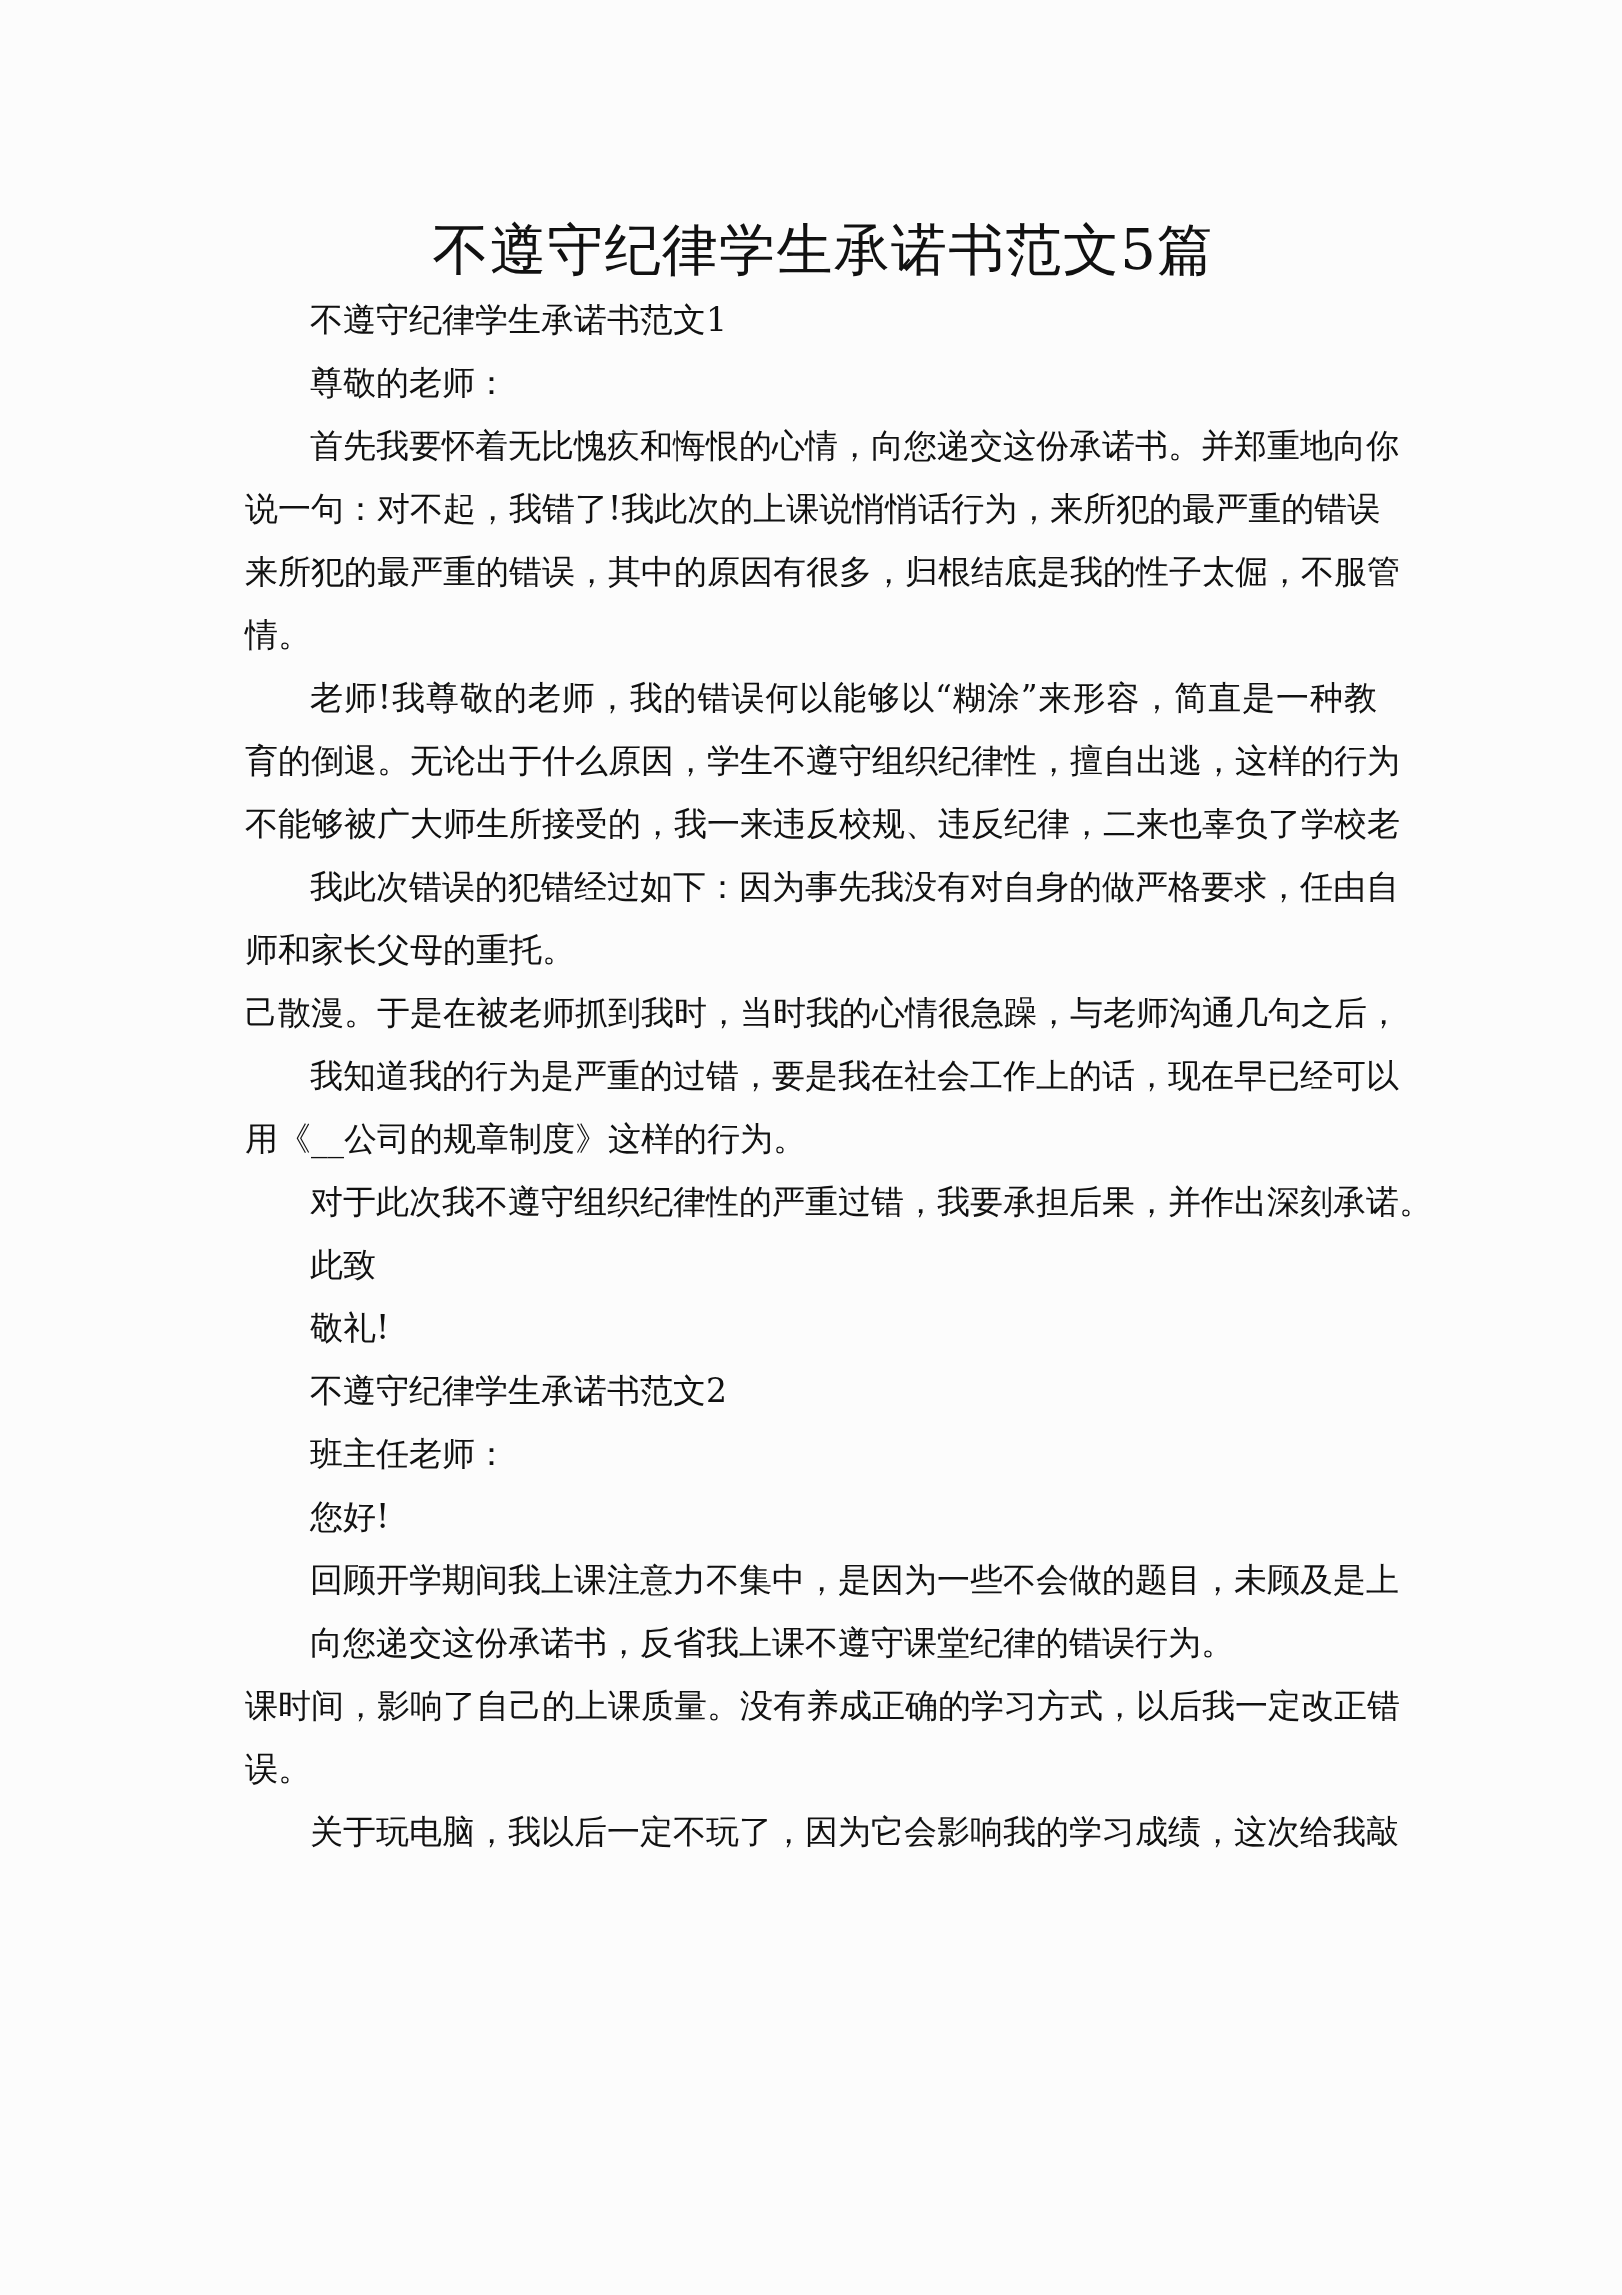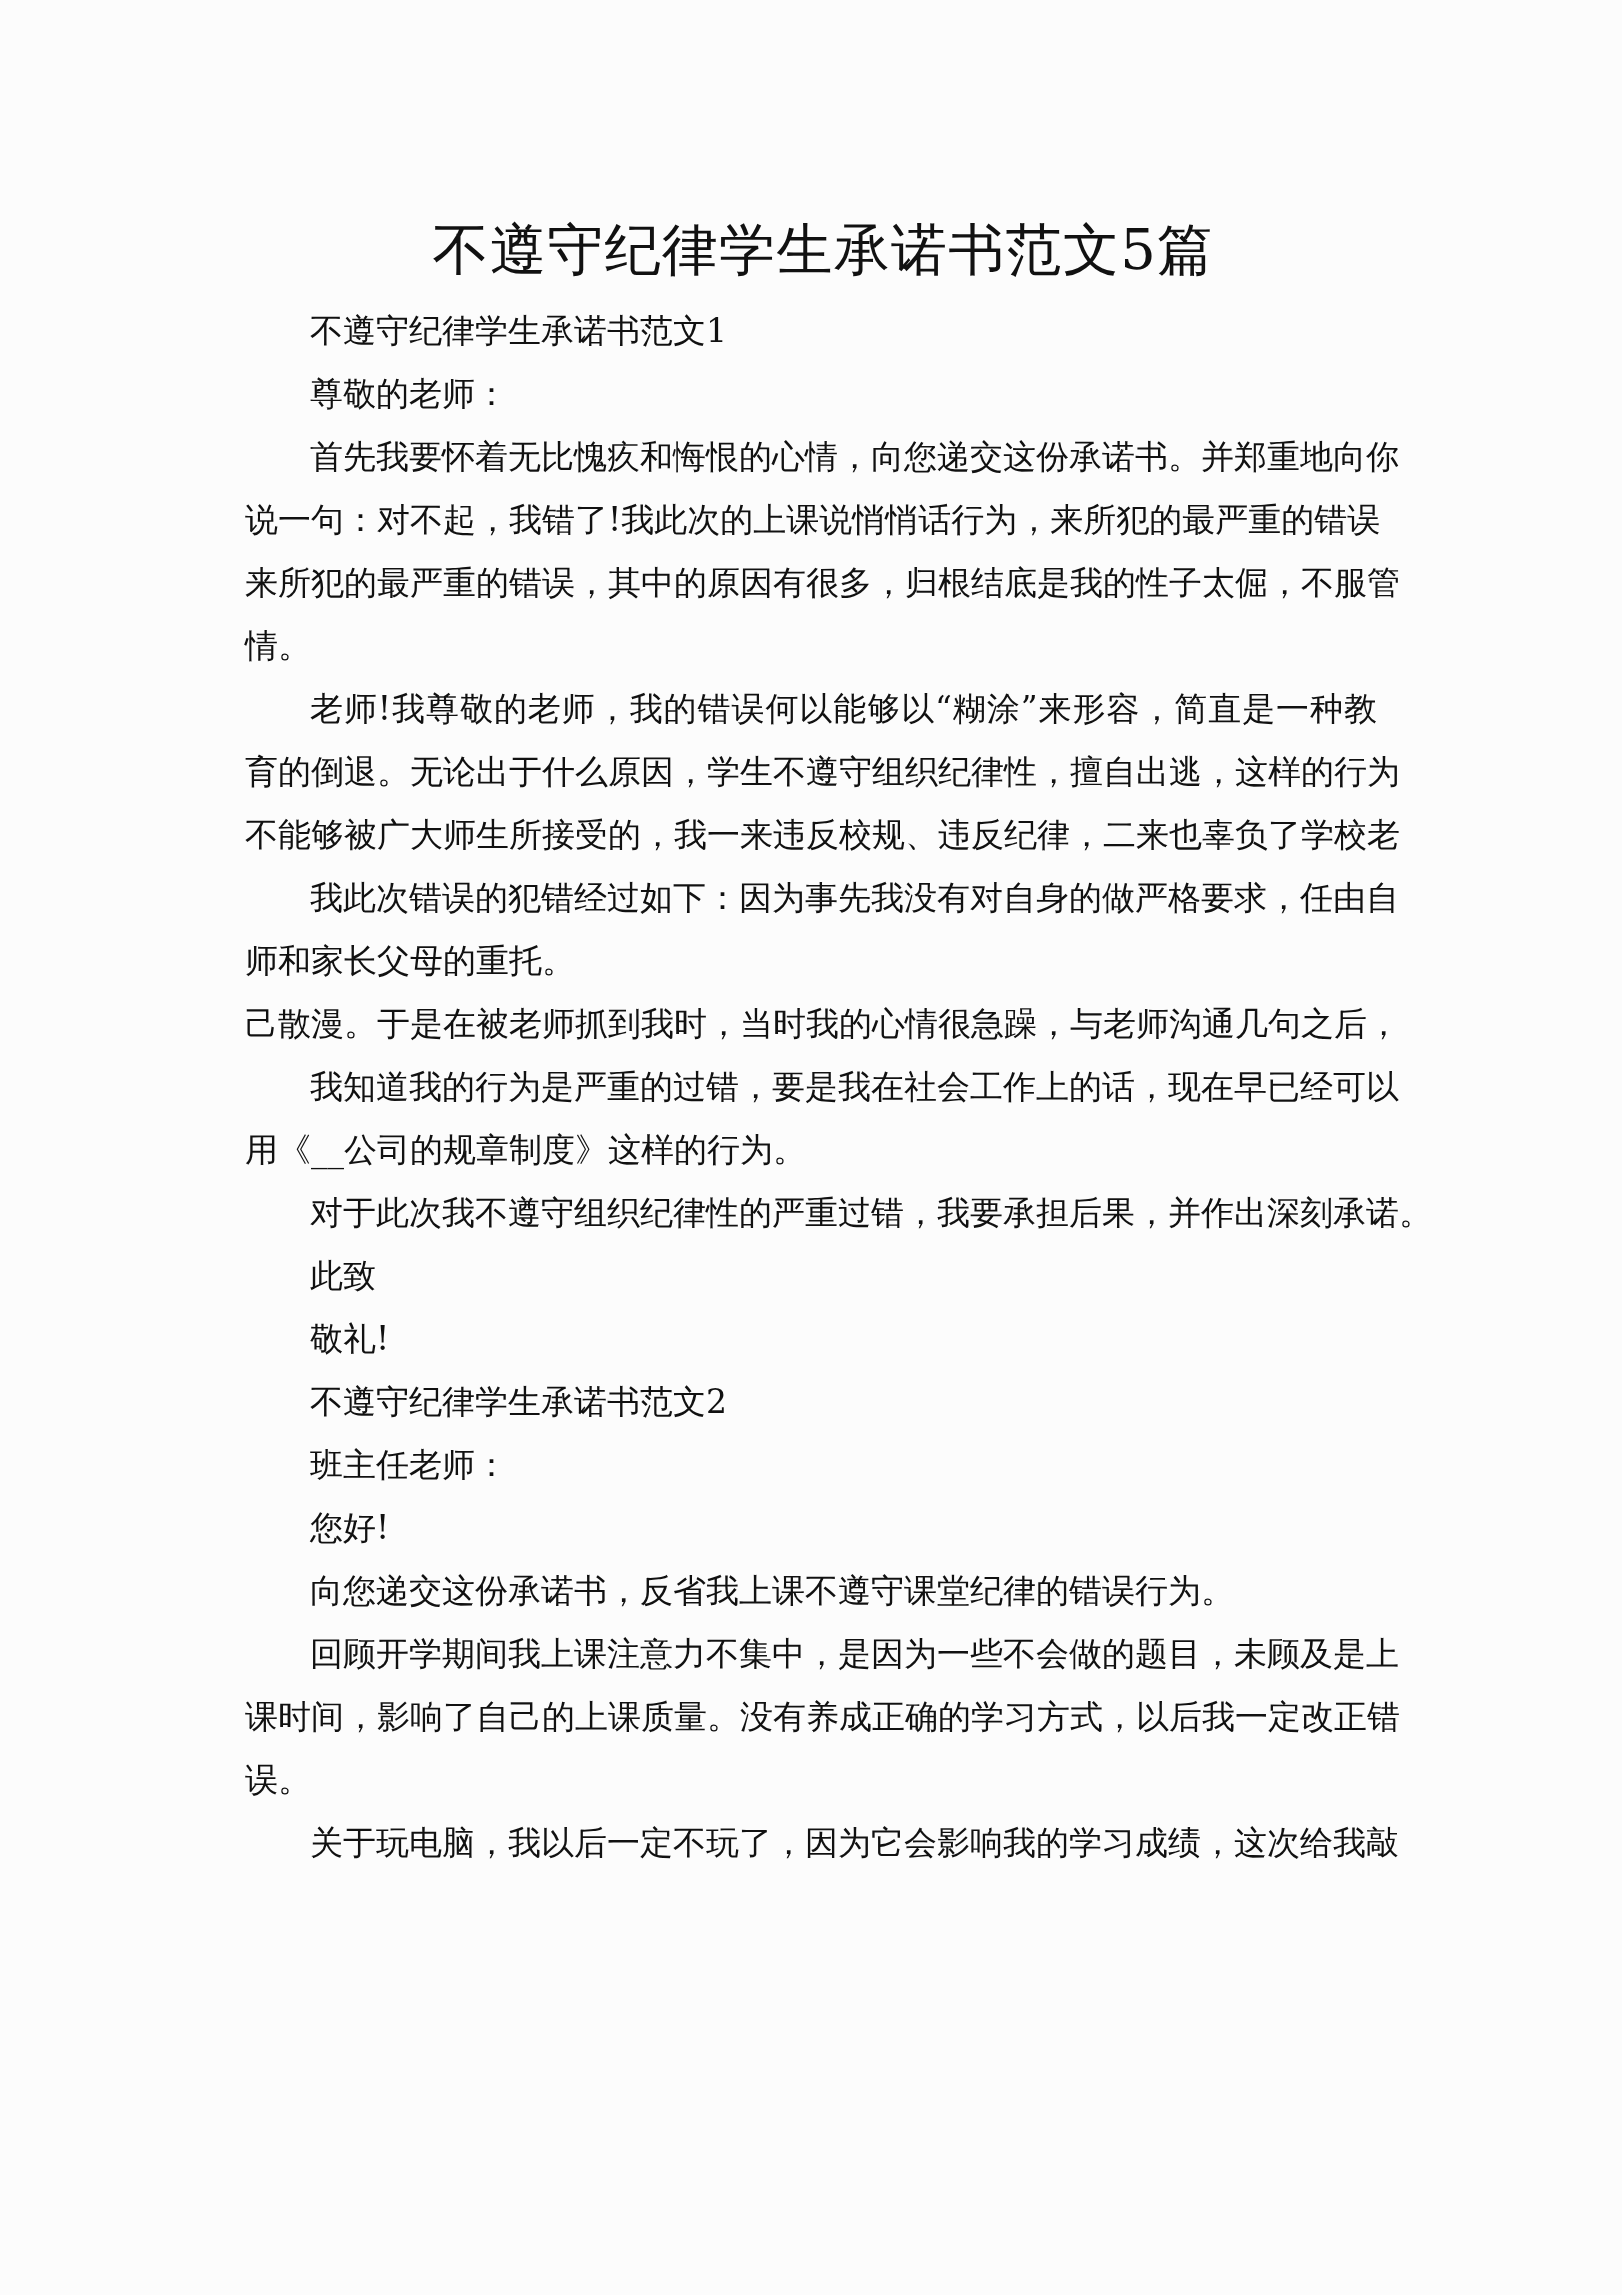--- a/index.html
+++ b/index.html
@@ -31,21 +31,21 @@
       text-align: center;
       font-size: 56px;
       line-height: 79px;
       font-weight: normal;
       letter-spacing: 1.3px;
       margin: 12px;
     }
     .body-text {
       position: absolute;
       left: 245px;
-      top: 299px;
+      top: 288px;
       width: 1132px;
     }
     .line {
       height: 63px;
       line-height: 63px;
       font-size: 33px;
       white-space: nowrap;
       overflow: visible;
     }
     .line.justify {
@@ -75,20 +75,20 @@
       <div class="line">师和家长父母的重托。</div>
       <div class="line justify">己散漫。于是在被老师抓到我时，当时我的心情很急躁，与老师沟通几句之后，</div>
       <div class="line indent justify">我知道我的行为是严重的过错，要是我在社会工作上的话，现在早已经可以</div>
       <div class="line">用《__公司的规章制度》这样的行为。</div>
       <div class="line indent justify">对于此次我不遵守组织纪律性的严重过错，我要承担后果，并作出深刻承诺。</div>
       <div class="line indent">此致</div>
       <div class="line indent">敬礼!</div>
       <div class="line indent">不遵守纪律学生承诺书范文2</div>
       <div class="line indent">班主任老师：</div>
       <div class="line indent">您好!</div>
+      <div class="line indent justify">回顾开学期间我上课注意力不集中，是因为一些不会做的题目，未顾及是上</div>
       <div class="line indent">向您递交这份承诺书，反省我上课不遵守课堂纪律的错误行为。</div>
-      <div class="line indent justify">回顾开学期间我上课注意力不集中，是因为一些不会做的题目，未顾及是上</div>
       <div class="line justify">课时间，影响了自己的上课质量。没有养成正确的学习方式，以后我一定改正错</div>
       <div class="line">误。</div>
       <div class="line indent justify">关于玩电脑，我以后一定不玩了，因为它会影响我的学习成绩，这次给我敲</div>
     </div>
 </div>
 
 
 </body></html>

